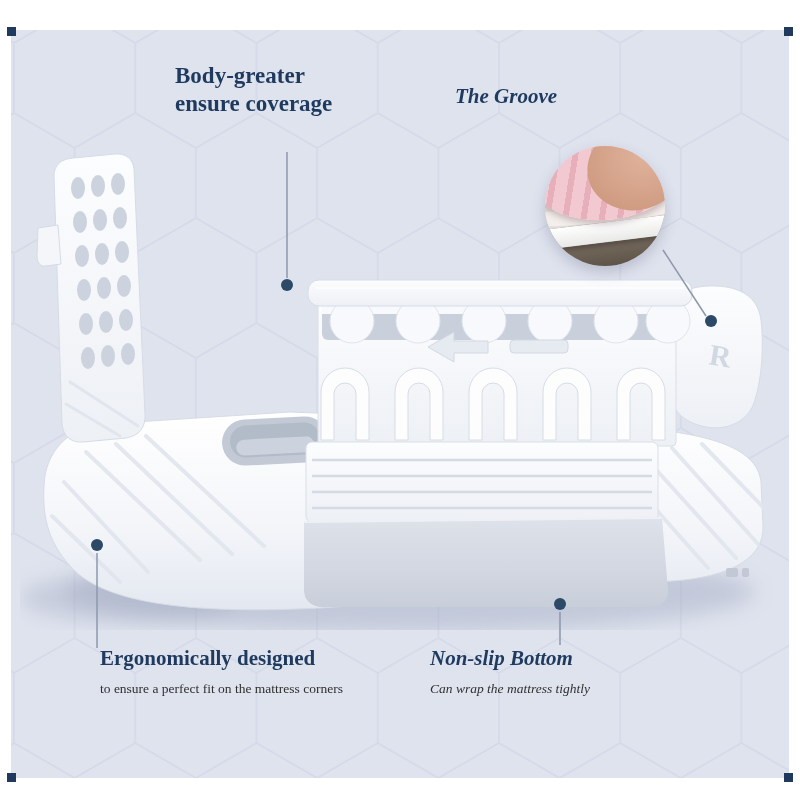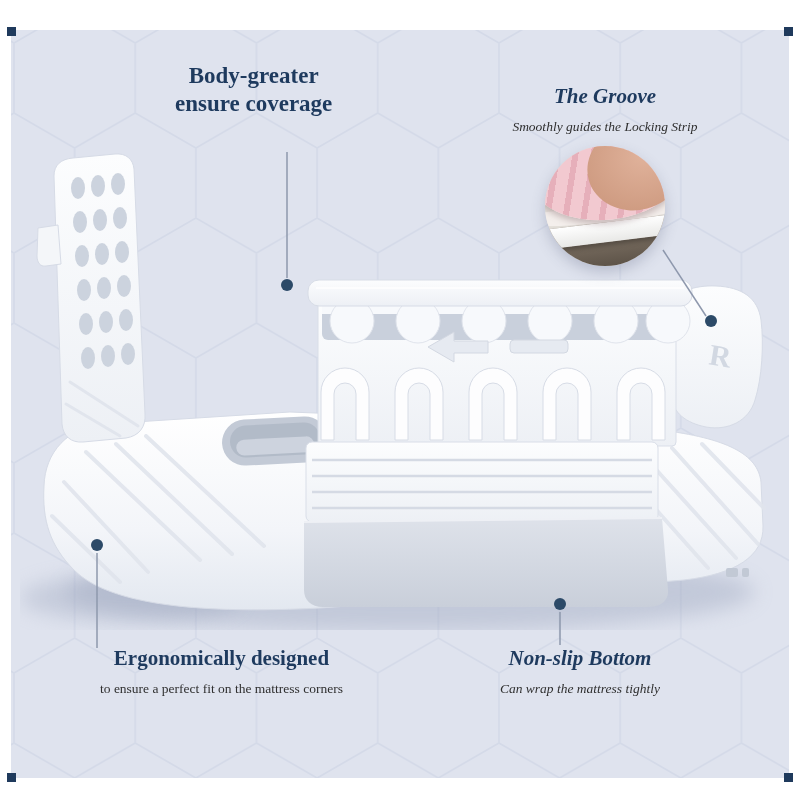--- a/index.html
+++ b/index.html
@@ -3,21 +3,21 @@
 <meta charset="utf-8">
 <style>
   html,body{margin:0;padding:0;background:#ffffff;}
   .stage{position:relative;width:800px;height:800px;background:#ffffff;overflow:hidden;
          font-family:"Liberation Serif",serif;}
   .abs{position:absolute;}
   svg{display:block;}
 
   .handle{position:absolute;width:9px;height:9px;background:#1f3a5c;}
 
-  .callout{position:absolute;text-align:center;}
+  .callout{position:absolute;}
   .t-title{font-family:"Liberation Serif",serif;font-weight:700;color:#1e3a5e;line-height:1.22;}
   .t-title-lg{font-size:23px;}
   .t-title-md{font-size:21px;}
   .t-sub{font-family:"Liberation Serif",serif;font-size:14px;color:#2f2f2f;margin-top:9px;}
   .center{font-style:italic;}
 
   
   .photo-circle{position:absolute;left:545px;top:146px;width:120px;height:120px;border-radius:50%;
                 overflow:hidden;background:#e6e2dc;box-shadow:0 6px 14px rgba(70,80,110,.25);}
   .ph-dark{position:absolute;left:-10px;bottom:-14px;width:150px;height:58px;
@@ -201,21 +201,20 @@
     </g>
   </svg>
 
   <div class="callout" style="left:175px;top:62px">
     <div class="t-title t-title-lg">Body-greater</div>
     <div class="t-title t-title-lg">ensure coverage</div>
   </div>
 
   <div class="callout center" style="left:455px;top:84px;width:300px">
     <div class="t-title t-title-md">The Groove</div>
-    <div class="t-sub" style="font-size:13.5px">Smoothly guides the Locking Strip</div>
   </div>
 
   <div class="photo-circle">
     <div class="ph-dark"></div>
     <div class="ph-strip"></div>
     <div class="ph-ruffle"></div>
     <div class="ph-mattress"></div>
     <div class="ph-hand"></div>
   </div>
 

